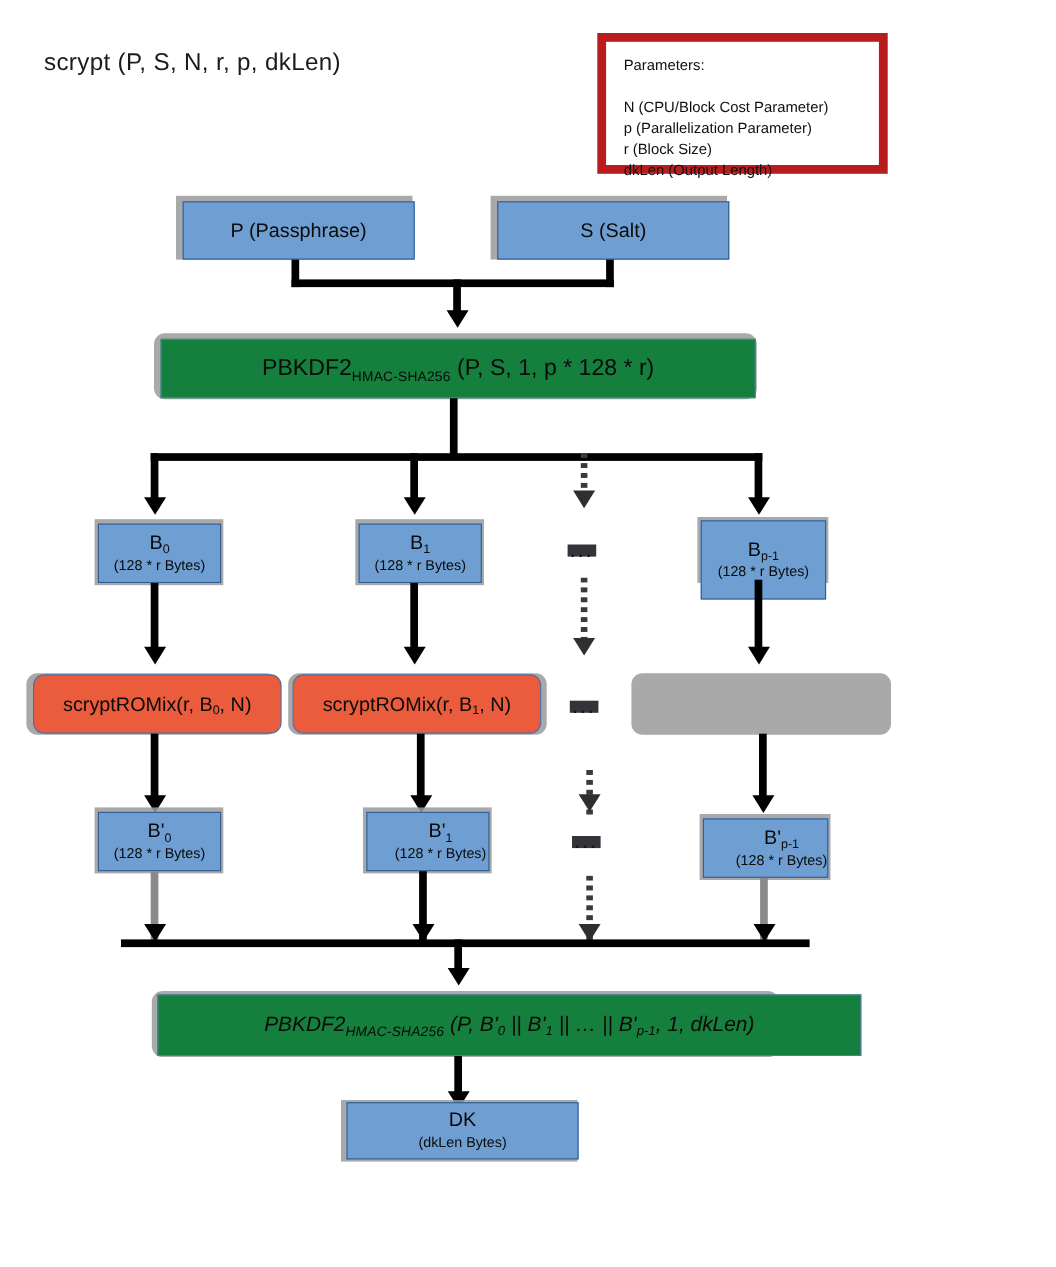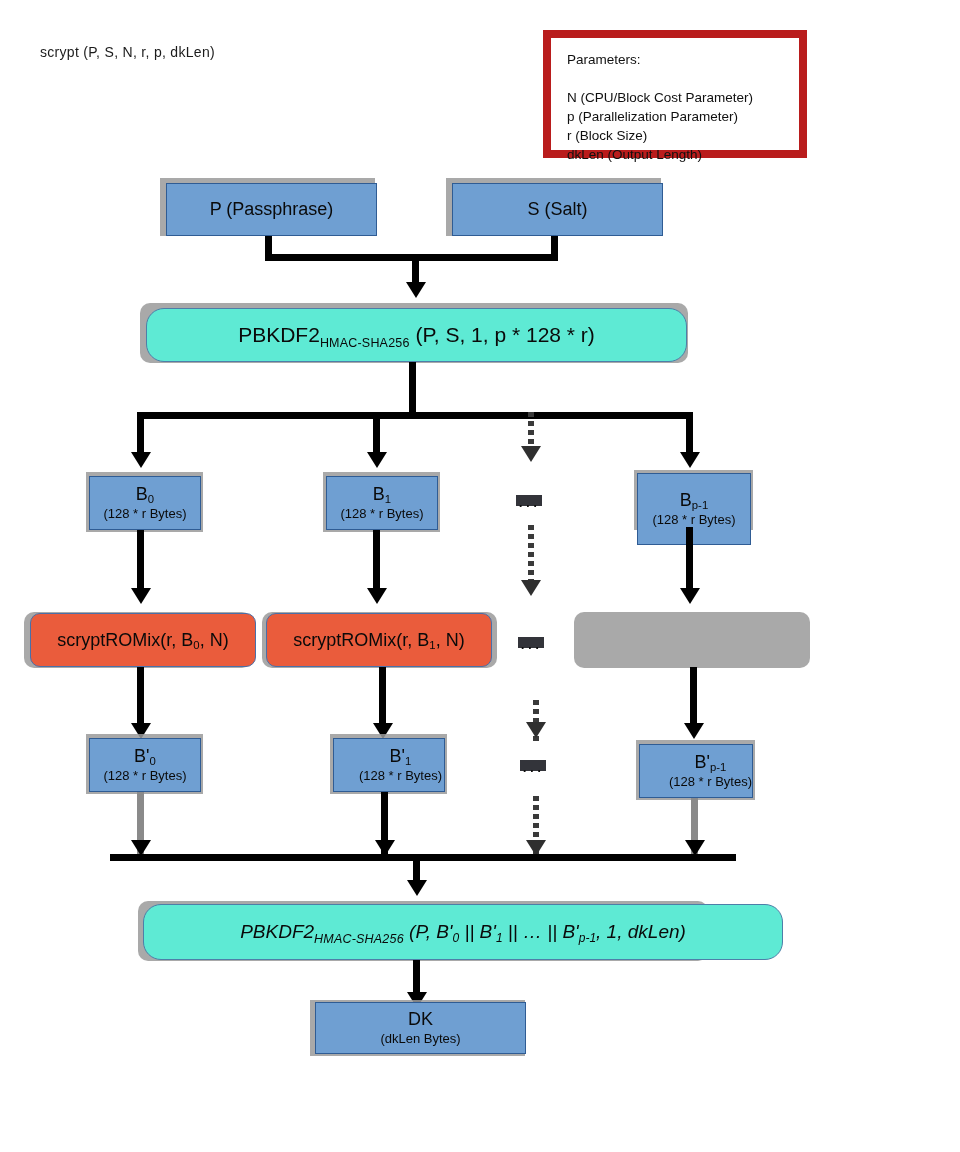--- a/index.html
+++ b/index.html
@@ -1,38 +1,38 @@
 <!DOCTYPE html>
 <html><head>
 <meta charset="utf-8">
 <style>
   html,body{margin:0;padding:0;background:#ffffff;}
   body{width:960px;height:1152px;position:relative;overflow:hidden;
        font-family:"Liberation Sans","DejaVu Sans",sans-serif;color:#000;}
   .canvas{position:absolute;left:0;top:0;width:960px;height:1152px;}
 
   
-  .title{position:absolute;left:40px;top:44px;font-size:14px;letter-spacing:.3px;
+  .title{position:absolute;left:40px;top:44px;font-size:22px;letter-spacing:.3px;
          color:#1b1b1b;white-space:nowrap;}
 
   
   .params-box{position:absolute;left:543px;top:30px;width:264px;height:128px;
               background:#ffffff;border:8px solid #b91c1c;box-sizing:border-box;}
   .params-inner{position:absolute;left:16px;top:12px;width:240px;}
   .params-inner .ln{font-size:13.5px;line-height:19px;color:#101010;white-space:nowrap;}
   .params-inner .blank{height:19px;}
 
   
   .node{position:absolute;box-sizing:border-box;display:flex;align-items:center;
         justify-content:center;text-align:center;line-height:1.14;}
   .shadow{position:absolute;background:#9a9a9a;opacity:.85;}
   .rshadow{position:absolute;background:#9a9a9a;opacity:.85;border-radius:10px;}
 
   .blue{background:#6f9fd2;border:1px solid #2f5c94;color:#0a0a0a;}
-  .green{background:#5eead4;border:1px solid #4e7ea8;color:#0a0a0a;border-radius:18px;}
+  .green{background:#15803d;border:1px solid #4e7ea8;color:#0a0a0a;border-radius:0;}
   .orange{background:#ea5c3c;border:1px solid #4a6fa8;color:#0a0a0a;border-radius:10px;}
 
   .lbl{display:block;}
   .lbl .big{font-size:18px;}
   .lbl .sub{font-size:13px;}
   sub{font-size:.63em;vertical-align:baseline;position:relative;bottom:-.32em;}
   .sfx{font-size:12.5px;letter-spacing:.2px;}
 
   
   .ln-v{position:absolute;background:#000;width:7px;}

